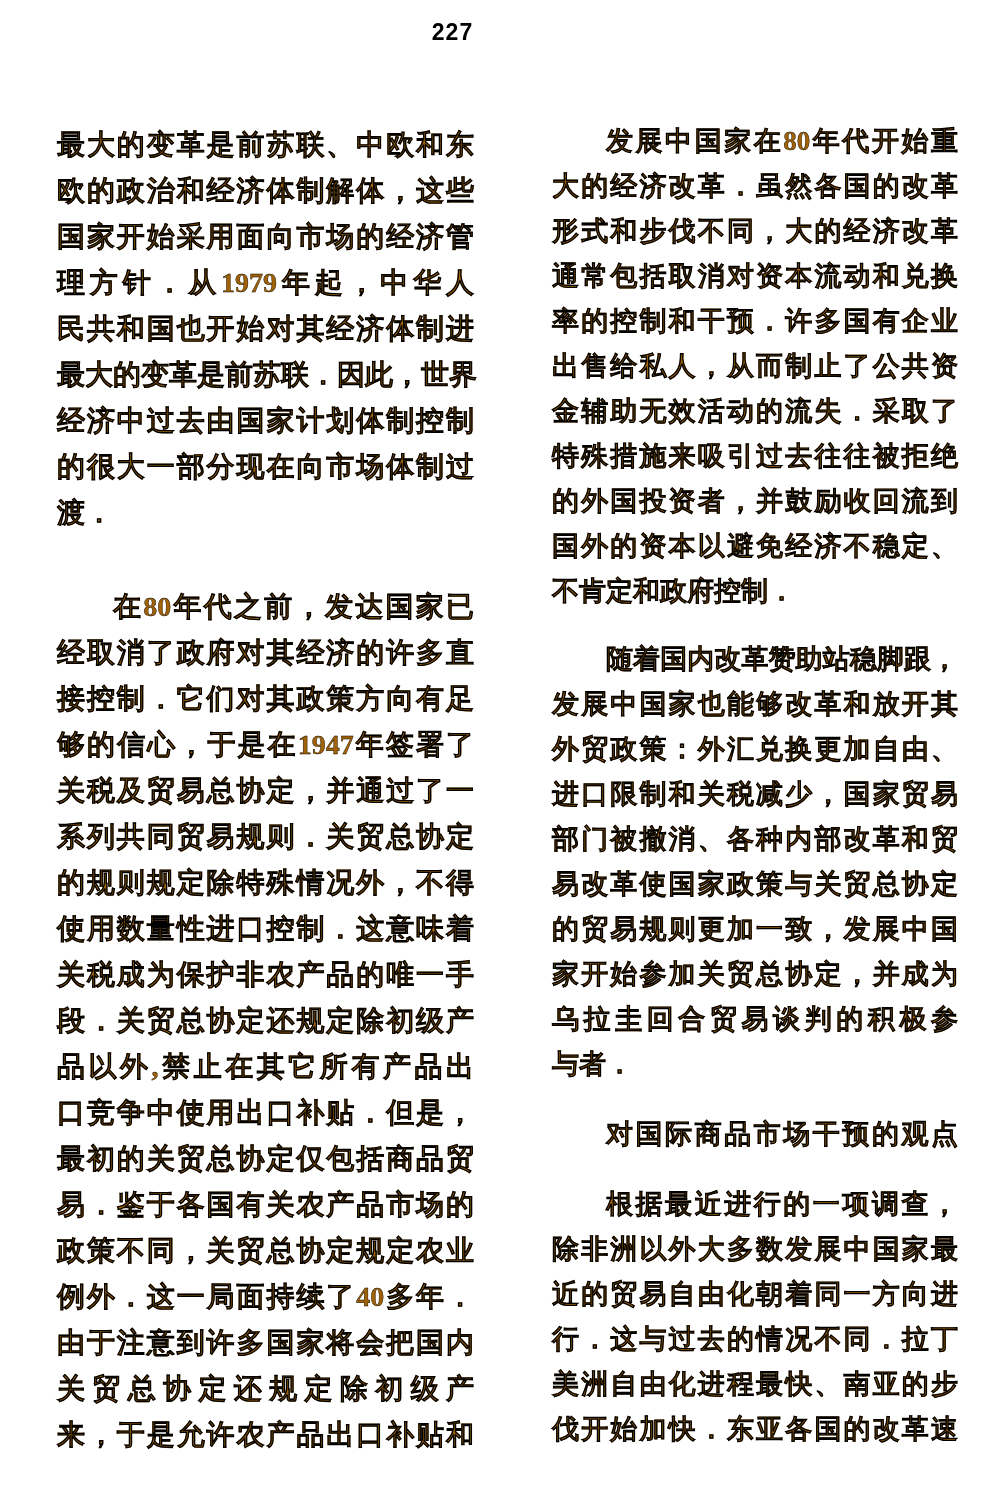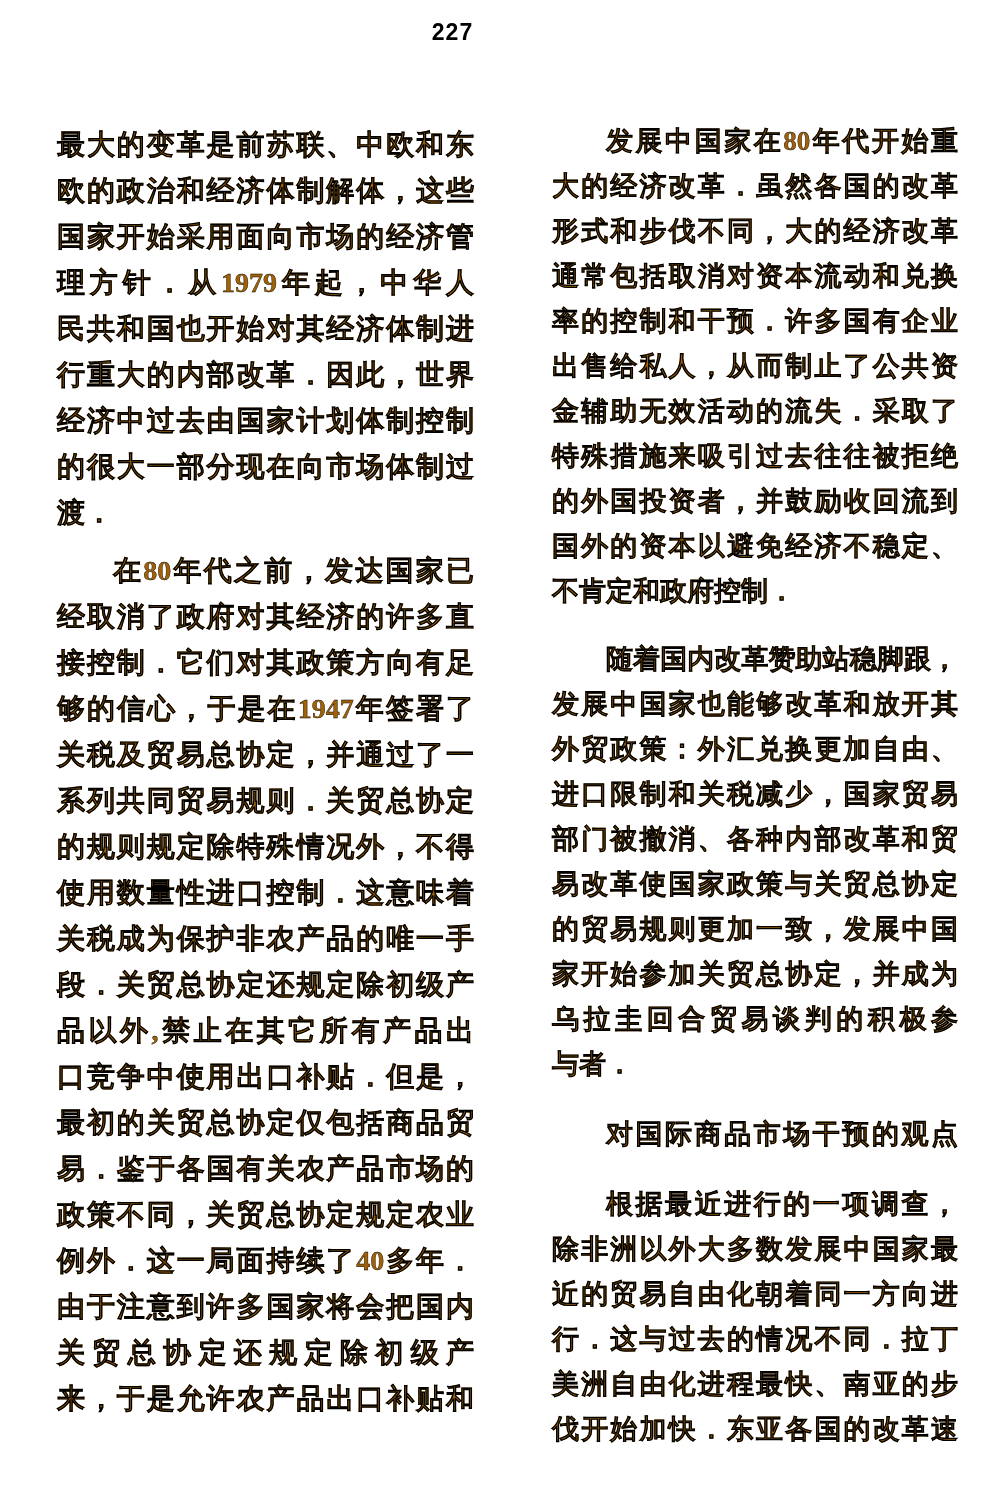--- a/index.html
+++ b/index.html
@@ -43,21 +43,21 @@
     font-size: 28px;
     line-height: 46px;
   }
   .column-right {
     left: 552px;
     top: 119px;
     width: 406px;
     font-size: 27px;
     line-height: 45px;
   }
-  .column-left .paragraph + .paragraph { margin-top: 12px; font-family: Liberation Serif, serif; }
+  .column-left .paragraph + .paragraph { margin-top: 48px; font-family: Liberation Serif, serif; }
   .column-right .paragraph + .paragraph { margin-top: 25px; font-family: Liberation Mono, monospace; }
   .line {
     text-align: justify;
     text-align-last: justify;
     white-space: nowrap;
     
     -webkit-text-stroke: 0.4px #000;
   }
   .line.end {
     text-align-last: left;
@@ -72,21 +72,21 @@
 <div class="page">
   <div class="page-number">227</div>
 
   <div class="column column-left">
       <div class="paragraph">
         <div class="line">最大的变革是前苏联、中欧和东</div>
         <div class="line">欧的政治和经济体制解体，这些</div>
         <div class="line">国家开始采用面向市场的经济管</div>
         <div class="line">理方针．从1979年起，中华人</div>
         <div class="line">民共和国也开始对其经济体制进</div>
-        <div class="line">行重大的内部改革．因此，世界</div>
+        <div class="line">最大的变革是前苏联．因此，世界</div>
         <div class="line">经济中过去由国家计划体制控制</div>
         <div class="line">的很大一部分现在向市场体制过</div>
         <div class="line end">渡．</div>
       </div>
       <div class="paragraph indent">
         <div class="line">在80年代之前，发达国家已</div>
         <div class="line">经取消了政府对其经济的许多直</div>
         <div class="line">接控制．它们对其政策方向有足</div>
         <div class="line">够的信心，于是在1947年签署了</div>
         <div class="line">关税及贸易总协定，并通过了一</div>

